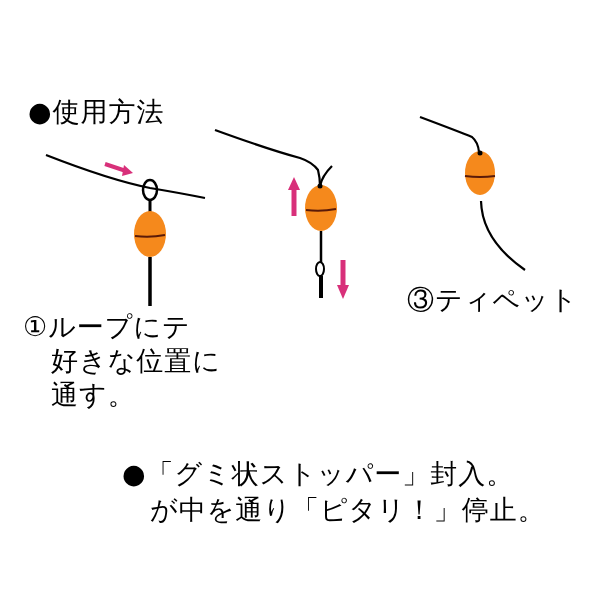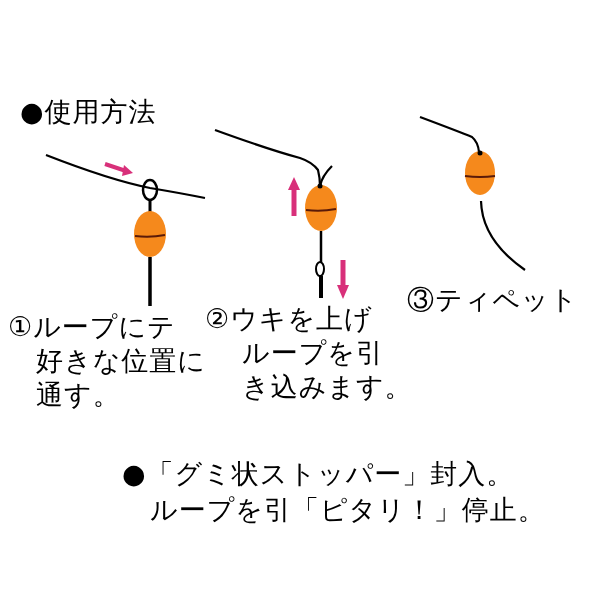--- a/index.html
+++ b/index.html
@@ -1,21 +1,21 @@
 <!DOCTYPE html>
 <html><head>
 <meta charset="utf-8">
 <style>
   html, body { margin:0; padding:0; background:#ffffff; }
   #stage { position:relative; width:600px; height:600px; background:#ffffff; overflow:hidden;
            font-family:"DejaVu Sans", sans-serif; color:#000; }
   svg.art { position:absolute; left:0; top:0; }
   .txt { position:absolute; font-size:27px; line-height:34px; white-space:nowrap; letter-spacing:1px; }
-  .title { left:20px; top:95px; font-size:27px; }
-  .s1 { left:8px; top:310px; }
+  .title { left:28px; top:95px; font-size:27px; }
+  .s1 { left:23px; top:310px; }
   .s2 { left:205px; top:302px; }
   .s3 { left:407px; top:285px;font-family:Liberation Mono, monospace; }
   .foot { left:122px; top:428px; font-size:27px; line-height:36px;margin-top:28px; }
   .ind1 { padding-left:28px; }
   .ind2 { padding-left:37px; }
   .ind3 { padding-left:33px; }
   .indf { padding-left:28px; }
 </style>
 </head>
 <body>
@@ -72,27 +72,22 @@
   </svg>
 
   <div class="txt title">●使用方法</div>
 
   <div class="txt s1">
     <div>①ループにテ</div>
     <div class="ind1">好きな位置に</div>
     <div class="ind1">通す。</div>
   </div>
 
-  <div class="txt s2">
-    <div>②ウキを上げ</div>
-    <div class="ind2">ループを引</div>
-    <div class="ind2">き込みます。</div>
-  </div>
 
   <div class="txt s3">
     <div>③ティペット</div>
   </div>
 
   <div class="txt foot">
     <div>●「グミ状ストッパー」封入。</div>
-    <div class="indf">ループを引「ピタリ！」停止。</div>
+    <div class="indf">が中を通り「ピタリ！」停止。</div>
   </div>
 </div>
 
 </body></html>

